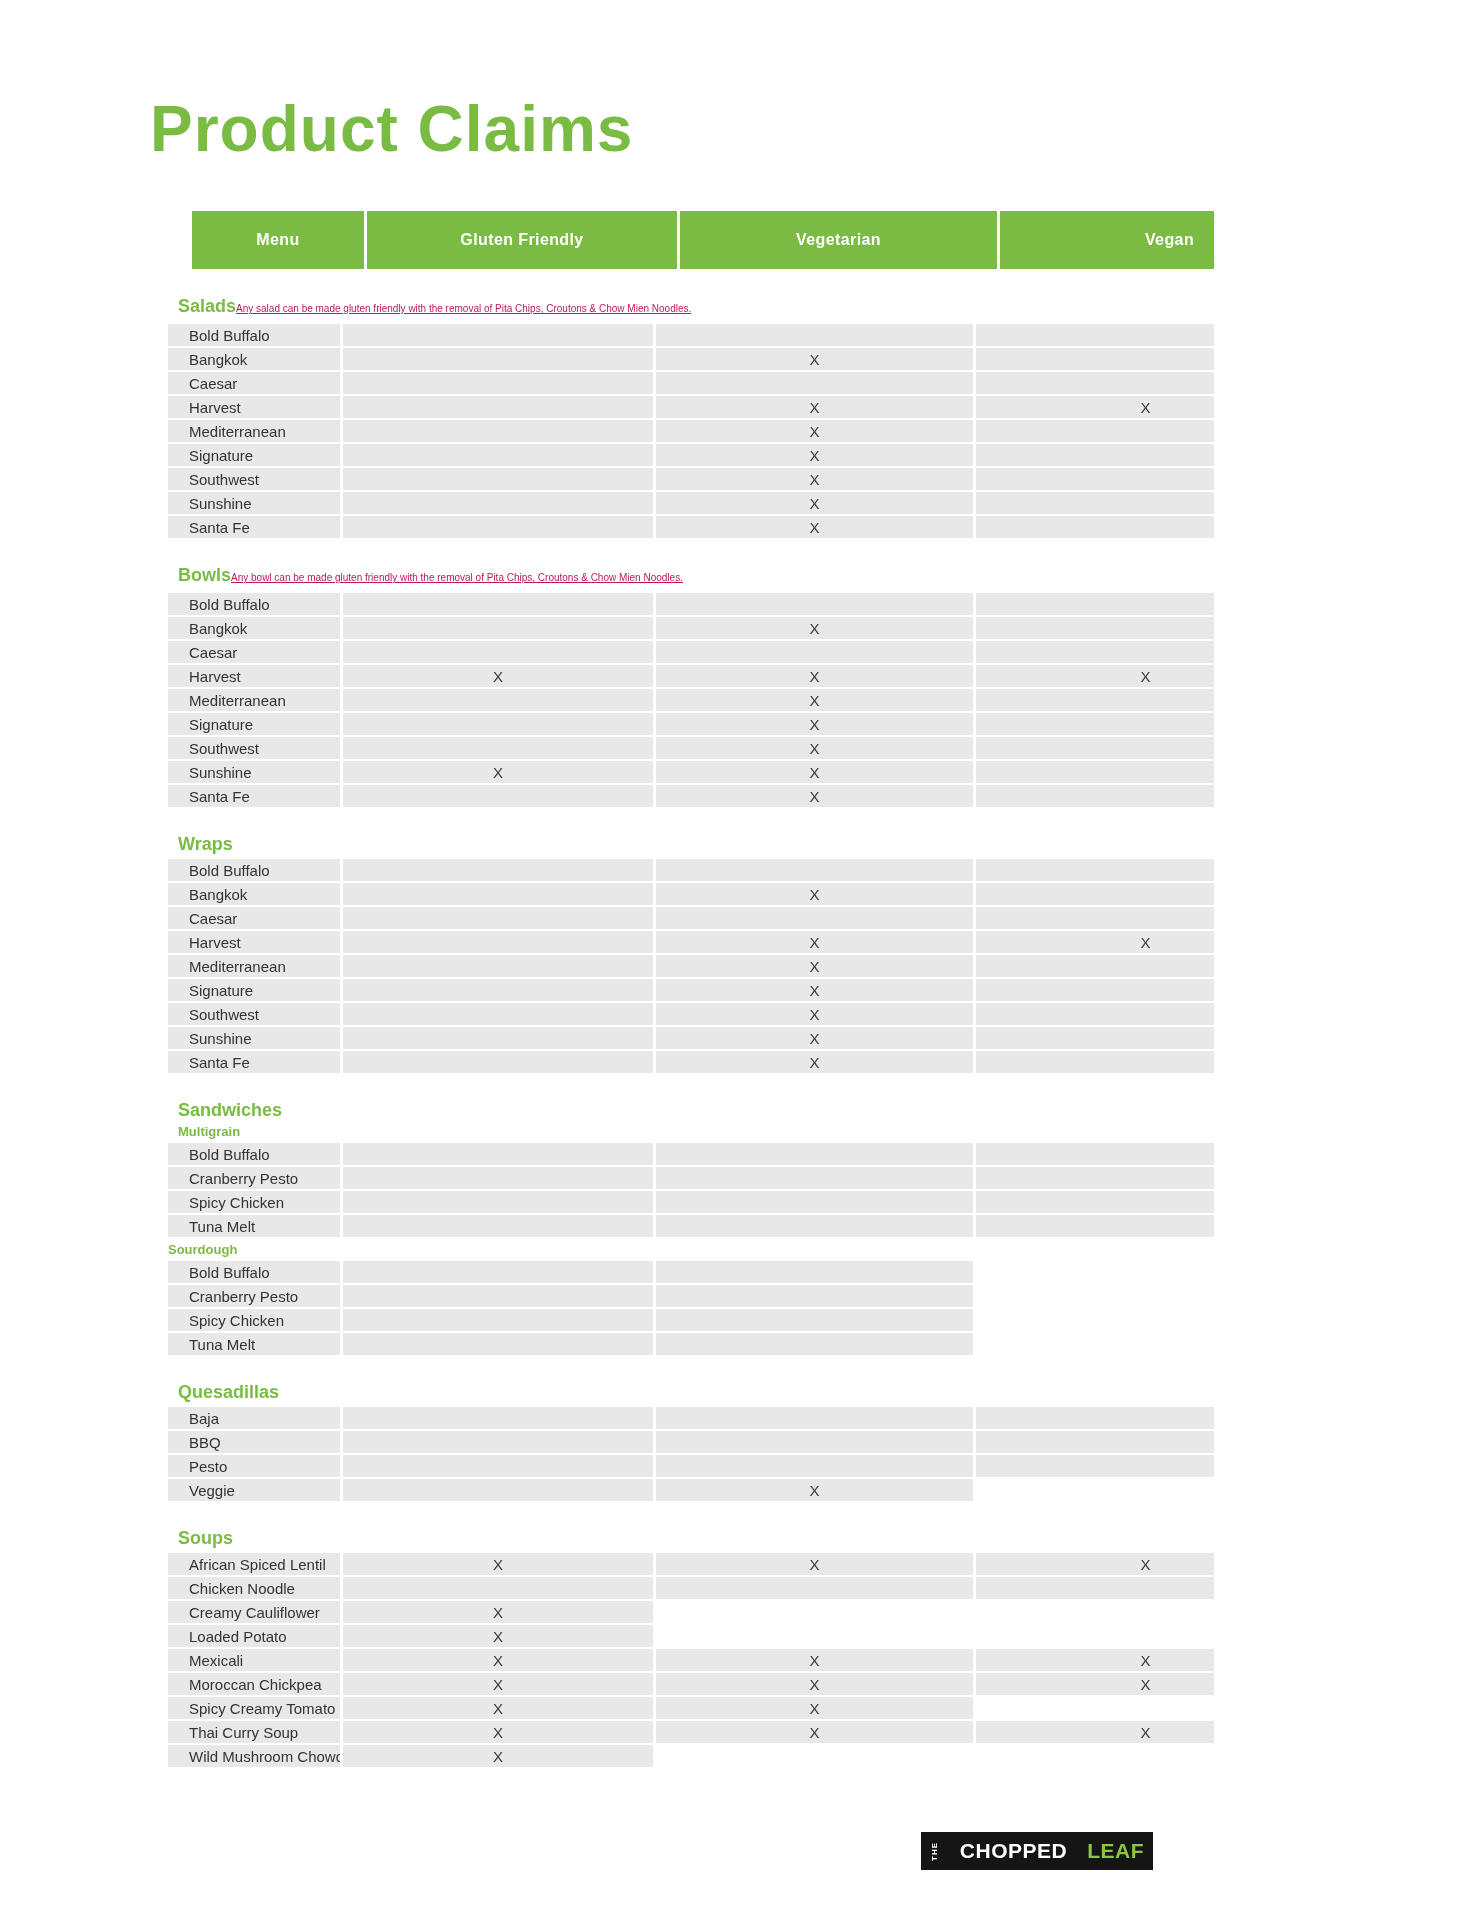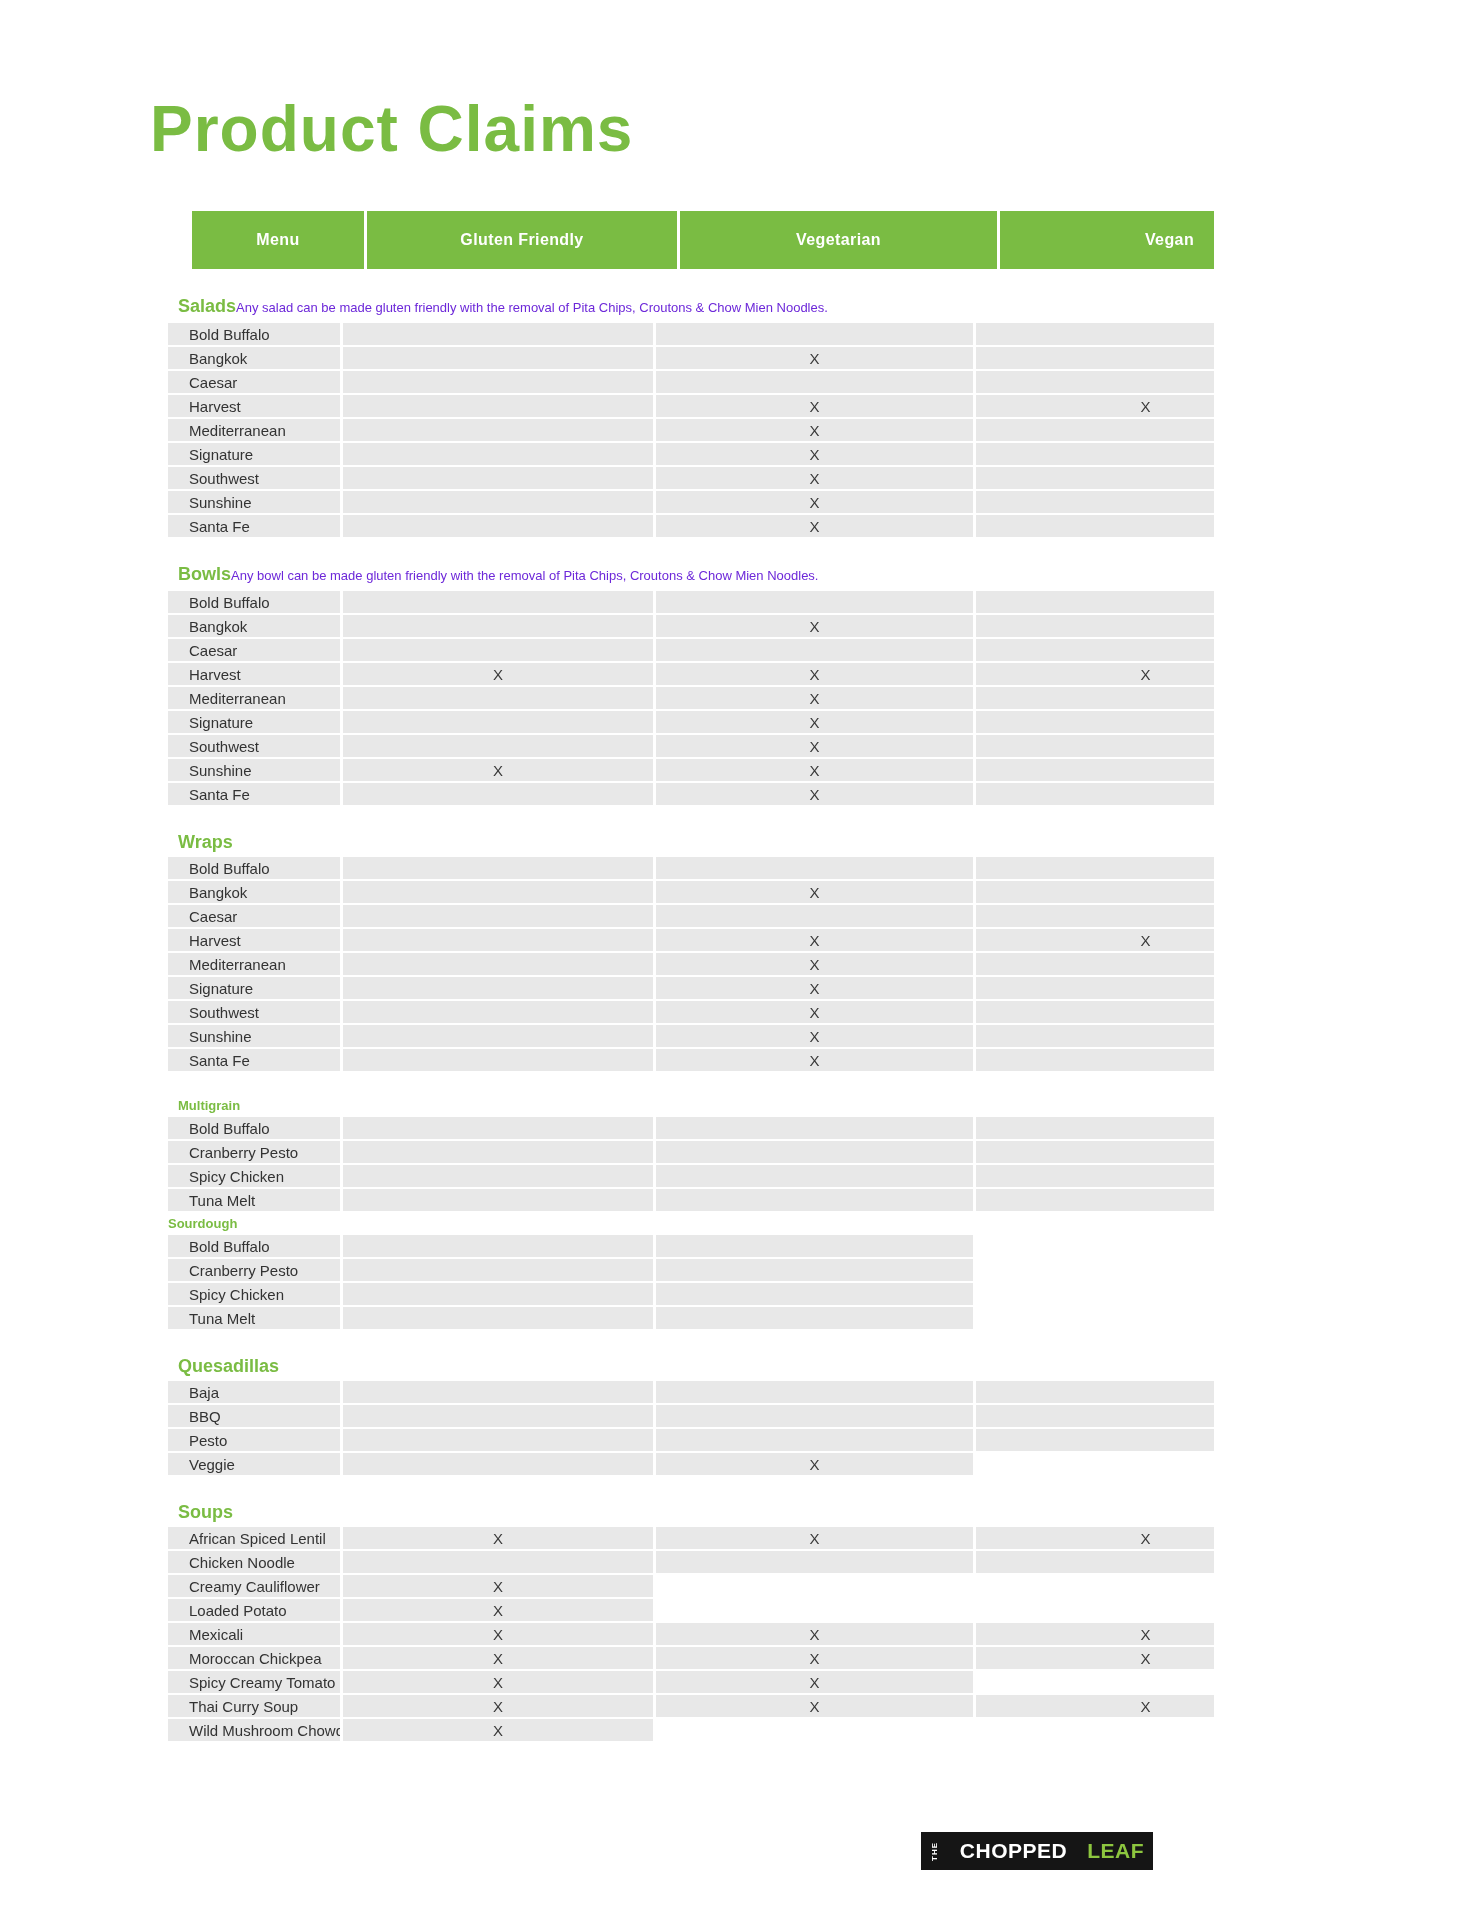--- a/index.html
+++ b/index.html
@@ -18,21 +18,21 @@
   .thead { display:grid; grid-template-columns:172px 310px 317px 339px; column-gap:3px;padding-left:24px; }
   .th {
     background:var(--accent,#7abc43); color:#fff;
     font-size:16px; font-weight:700; letter-spacing:.4px;
     height:58px; display:flex; align-items:center; justify-content:center;
   }
 
   .section { margin-top:28px; }
   .sec-head { display:flex; align-items:baseline; margin-bottom:6px; padding-left:10px; line-height:18px; }
   .sec-title { color:var(--accent,#7abc43); font-weight:700; font-size:18px; }
-  .sec-note  { color:#6d28d9; font-size:13px; }
+  .sec-note  { color:#be185d; font-size:10px;text-decoration:underline; }
 
   .group-label { color:var(--accent,#7abc43); font-weight:700; font-size:13px; margin:2px 0 4px 0; line-height:14px; }
   .group-label.indent { padding-left:10px; }
   .group-label.mid { margin-top:6px; }
 
   .row { display:grid; grid-template-columns:172px 310px 317px 339px; column-gap:3px; margin-bottom:2px; }
   .cell { height:22px; font-size:15px; color:#333; }
   .menu-cell { background:var(--rowbg,#e8e8e8); display:flex; align-items:center; padding-left:21px; white-space:nowrap; overflow:hidden; }
   .claim-cell { display:flex; align-items:center; justify-content:center; color:#3b3b3b; }
   .claim-cell.filled { background:var(--rowbg,#e8e8e8); }
@@ -237,20 +237,23 @@
             <div class="cell claim-cell filled"></div>
           </div>
           <div class="row">
             <div class="cell menu-cell">Santa Fe</div>
             <div class="cell claim-cell filled"></div>
             <div class="cell claim-cell filled">X</div>
             <div class="cell claim-cell filled"></div>
           </div>
         </div>
         <div class="section">
+          <div class="sec-head">
+            <span class="sec-title">Sandwiches</span>
+          </div>
           <div class="group-label indent">Multigrain</div>
           <div class="row">
             <div class="cell menu-cell">Bold Buffalo</div>
             <div class="cell claim-cell filled"></div>
             <div class="cell claim-cell filled"></div>
             <div class="cell claim-cell filled"></div>
           </div>
           <div class="row">
             <div class="cell menu-cell">Cranberry Pesto</div>
             <div class="cell claim-cell filled"></div>

